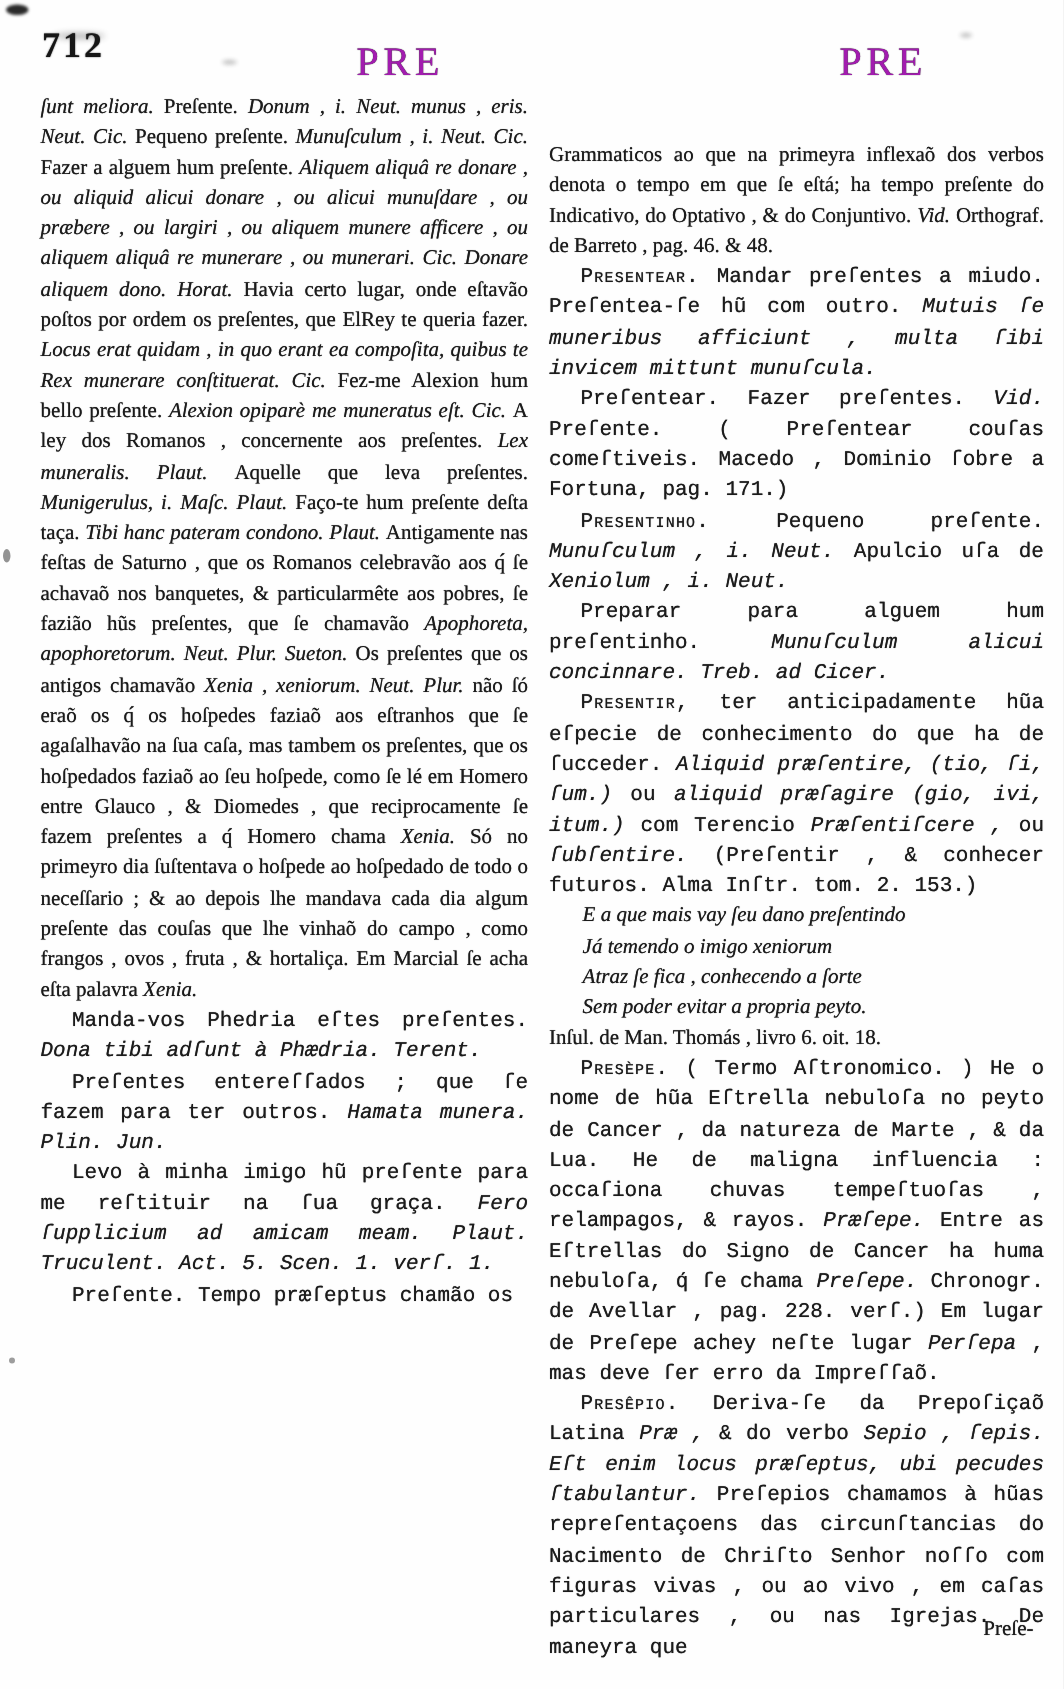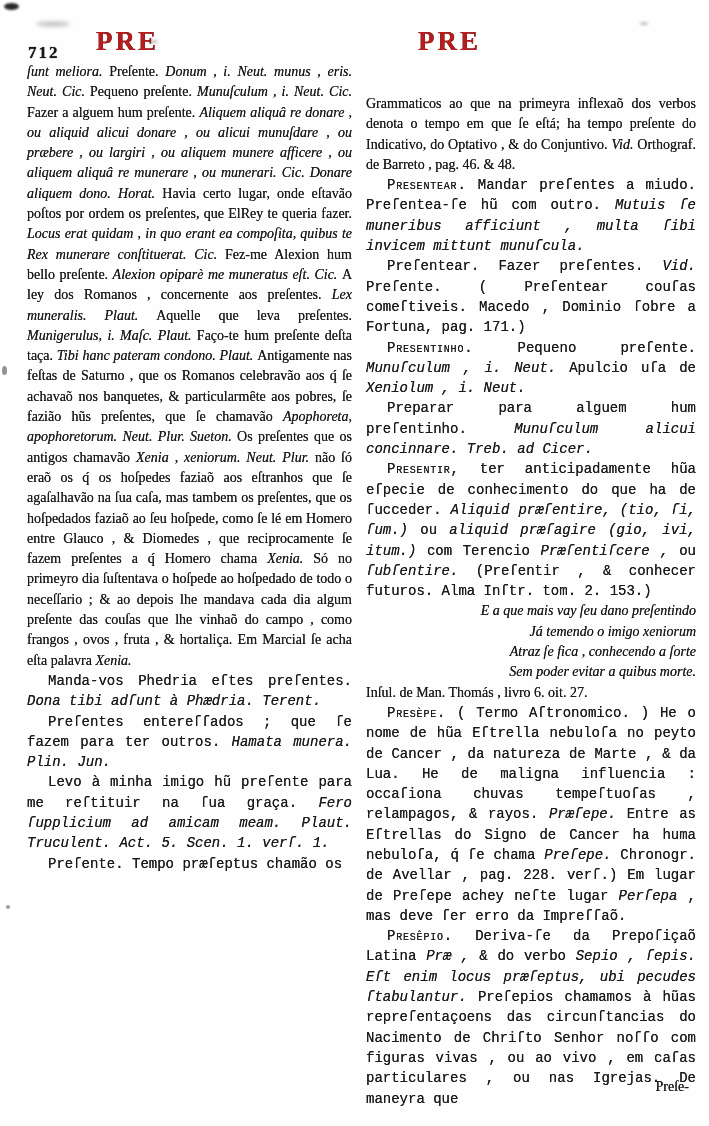--- a/index.html
+++ b/index.html
@@ -1,36 +1,36 @@
 <!DOCTYPE html>
 <html lang="pt"><head>
 <meta charset="utf-8">
 <style>
   html,body{margin:0;padding:0;background:#e9e9e9;}
   .page{position:relative;width:709px;height:1126px;background:#fefefe;overflow:hidden;
         font-family:"Liberation Serif","DejaVu Serif",serif;color:#1b1b1b;}
   .page-inner{position:absolute;inset:0;}
   
-  .pagenum{position:absolute;left:28px;top:43px;font-size:17px;font-weight:bold;
+  .pagenum{position:absolute;left:28px;top:18px;font-size:24px;font-weight:bold;
            letter-spacing:2px;color:#161616;text-shadow:0 0 1px #333;}
-  .running-head{position:absolute;top:26px;width:200px;text-align:left;
-           font-size:27px;font-weight:bold;letter-spacing:3px;color:#b91c1c;
+  .running-head{position:absolute;top:26px;width:200px;text-align:right;
+           font-size:27px;font-weight:normal;letter-spacing:3px;color:#a21caf;
            text-shadow:0 0 .6px #000;}
   .head-left{left:96px;}
   .head-right{left:418px;}
   
   .col{position:absolute;top:62px;font-size:14px;line-height:20.3px;
        text-shadow:0 0 .45px rgba(10,10,10,.85);}
   .col-left{left:27px;width:325px;height:1030px;}
   .col-right{left:366px;width:330px;height:1040px;margin-top:32px;}
   .para{margin:0;text-align:justify;hyphens:auto;}
   .para.indent{text-indent:1.5em;font-family:Liberation Mono, monospace;}
   .para .i{font-style:italic;}
   .para .sc{font-variant:small-caps;letter-spacing:.8px;}
-  .para.verse{text-align:right;font-style:italic;text-indent:0;margin-left:1.6em;}
+  .para.verse{text-align:left;font-style:italic;text-indent:0;margin-left:1.6em;}
   .catchword{margin:1px 4px 0 0;text-align:right;font-size:14px;
              text-shadow:0 0 .5px rgba(10,10,10,.9);}
   
   .speck{position:absolute;background:#2a2a2a;border-radius:50%;pointer-events:none;}
   .speck.s1{left:4px;top:3px;width:15px;height:7px;filter:blur(1px);}
   .speck.s2{left:36px;top:22px;width:34px;height:4px;opacity:.35;filter:blur(2px);}
   .speck.s3{left:148px;top:40px;width:10px;height:3px;opacity:.3;filter:blur(1.5px);}
   .speck.s4{left:2px;top:366px;width:5px;height:9px;opacity:.5;filter:blur(.5px);}
   .speck.s5{left:6px;top:905px;width:4px;height:4px;opacity:.45;filter:blur(.5px);}
   .speck.s6{left:640px;top:22px;width:8px;height:3px;opacity:.3;filter:blur(1.5px);}
@@ -57,22 +57,22 @@
 
     <p class="para"><span>Grammaticos ao que na primeyra inflexaõ dos verbos denota o tempo em que ſe eſtá; ha tempo preſente do Indicativo, do Optativo , &amp; do Conjuntivo. </span><span class="i">Vid. </span><span>Orthograf. de Barreto , pag. 46. &amp; 48.</span></p>
         <p class="para indent"><span class="sc">Presentear.</span><span> Mandar preſentes a miudo. Preſentea-ſe hũ com outro. </span><span class="i">Mutuis ſe muneribus afficiunt , multa ſibi invicem mittunt munuſcula.</span></p>
         <p class="para indent"><span>Preſentear. Fazer preſentes. </span><span class="i">Vid. </span><span>Preſente. ( Preſentear couſas comeſtiveis. Macedo , Dominio ſobre a Fortuna, pag. 171.)</span></p>
         <p class="para indent"><span class="sc">Presentinho.</span><span> Pequeno preſente. </span><span class="i">Munuſculum , i. Neut. </span><span>Apulcio uſa de </span><span class="i">Xeniolum , i. Neut.</span></p>
         <p class="para indent"><span>Preparar para alguem hum preſentinho. </span><span class="i">Munuſculum alicui concinnare. Treb. ad Cicer.</span></p>
         <p class="para indent"><span class="sc">Presentir,</span><span> ter anticipadamente hũa eſpecie de conhecimento do que ha de ſucceder. </span><span class="i">Aliquid præſentire, (tio, ſi, ſum.) </span><span>ou </span><span class="i">aliquid præſagire (gio, ivi, itum.) </span><span>com Terencio </span><span class="i">Præſentiſcere , </span><span>ou </span><span class="i">ſubſentire. </span><span>(Preſentir , &amp; conhecer futuros. Alma Inſtr. tom. 2. 153.)</span></p>
         <p class="para verse"><span>E a que mais vay ſeu dano preſentindo</span></p>
         <p class="para verse"><span>Já temendo o imigo xeniorum</span></p>
         <p class="para verse"><span>Atraz ſe fica , conhecendo a ſorte</span></p>
-        <p class="para verse"><span>Sem poder evitar a quibus morte.</span></p>
-        <p class="para"><span>Inſul. de Man. Thomás , livro 6. oit. 27.</span></p>
+        <p class="para verse"><span>Sem poder evitar a propria peyto.</span></p>
+        <p class="para"><span>Inſul. de Man. Thomás , livro 6. oit. 18.</span></p>
         <p class="para indent"><span class="sc">Presèpe.</span><span> ( Termo Aſtronomico. ) He o nome de hũa Eſtrella nebuloſa no peyto de Cancer , da natureza de Marte , &amp; da Lua. He de maligna influencia : occaſiona chuvas tempeſtuoſas , relampagos, &amp; rayos. </span><span class="i">Præſepe. </span><span>Entre as Eſtrellas do Signo de Cancer ha huma nebuloſa, q́ ſe chama </span><span class="i">Preſepe. </span><span>Chronogr. de Avellar , pag. 228. verſ.) Em lugar de Preſepe achey neſte lugar </span><span class="i">Perſepa </span><span>, mas deve ſer erro da Impreſſaõ.</span></p>
         <p class="para indent"><span class="sc">Presêpio.</span><span> Deriva-ſe da Prepoſiçaõ Latina </span><span class="i">Præ , </span><span>&amp; do verbo </span><span class="i">Sepio , ſepis. Eſt enim locus præſeptus, ubi pecudes ſtabulantur. </span><span>Preſepios chamamos à hũas repreſentaçoens das circunſtancias do Nacimento de Chriſto Senhor noſſo com figuras vivas , ou ao vivo , em caſas particulares , ou nas Igrejas. De maneyra que</span></p>
       </div>
 
     <p class="catchword" style="position:absolute;right:16px;top:1078px;width:120px;">Preſe-</p>
 
     <div class="speck s1"></div>
     <div class="speck s2"></div>
     <div class="speck s3"></div>
     <div class="speck s4"></div>

